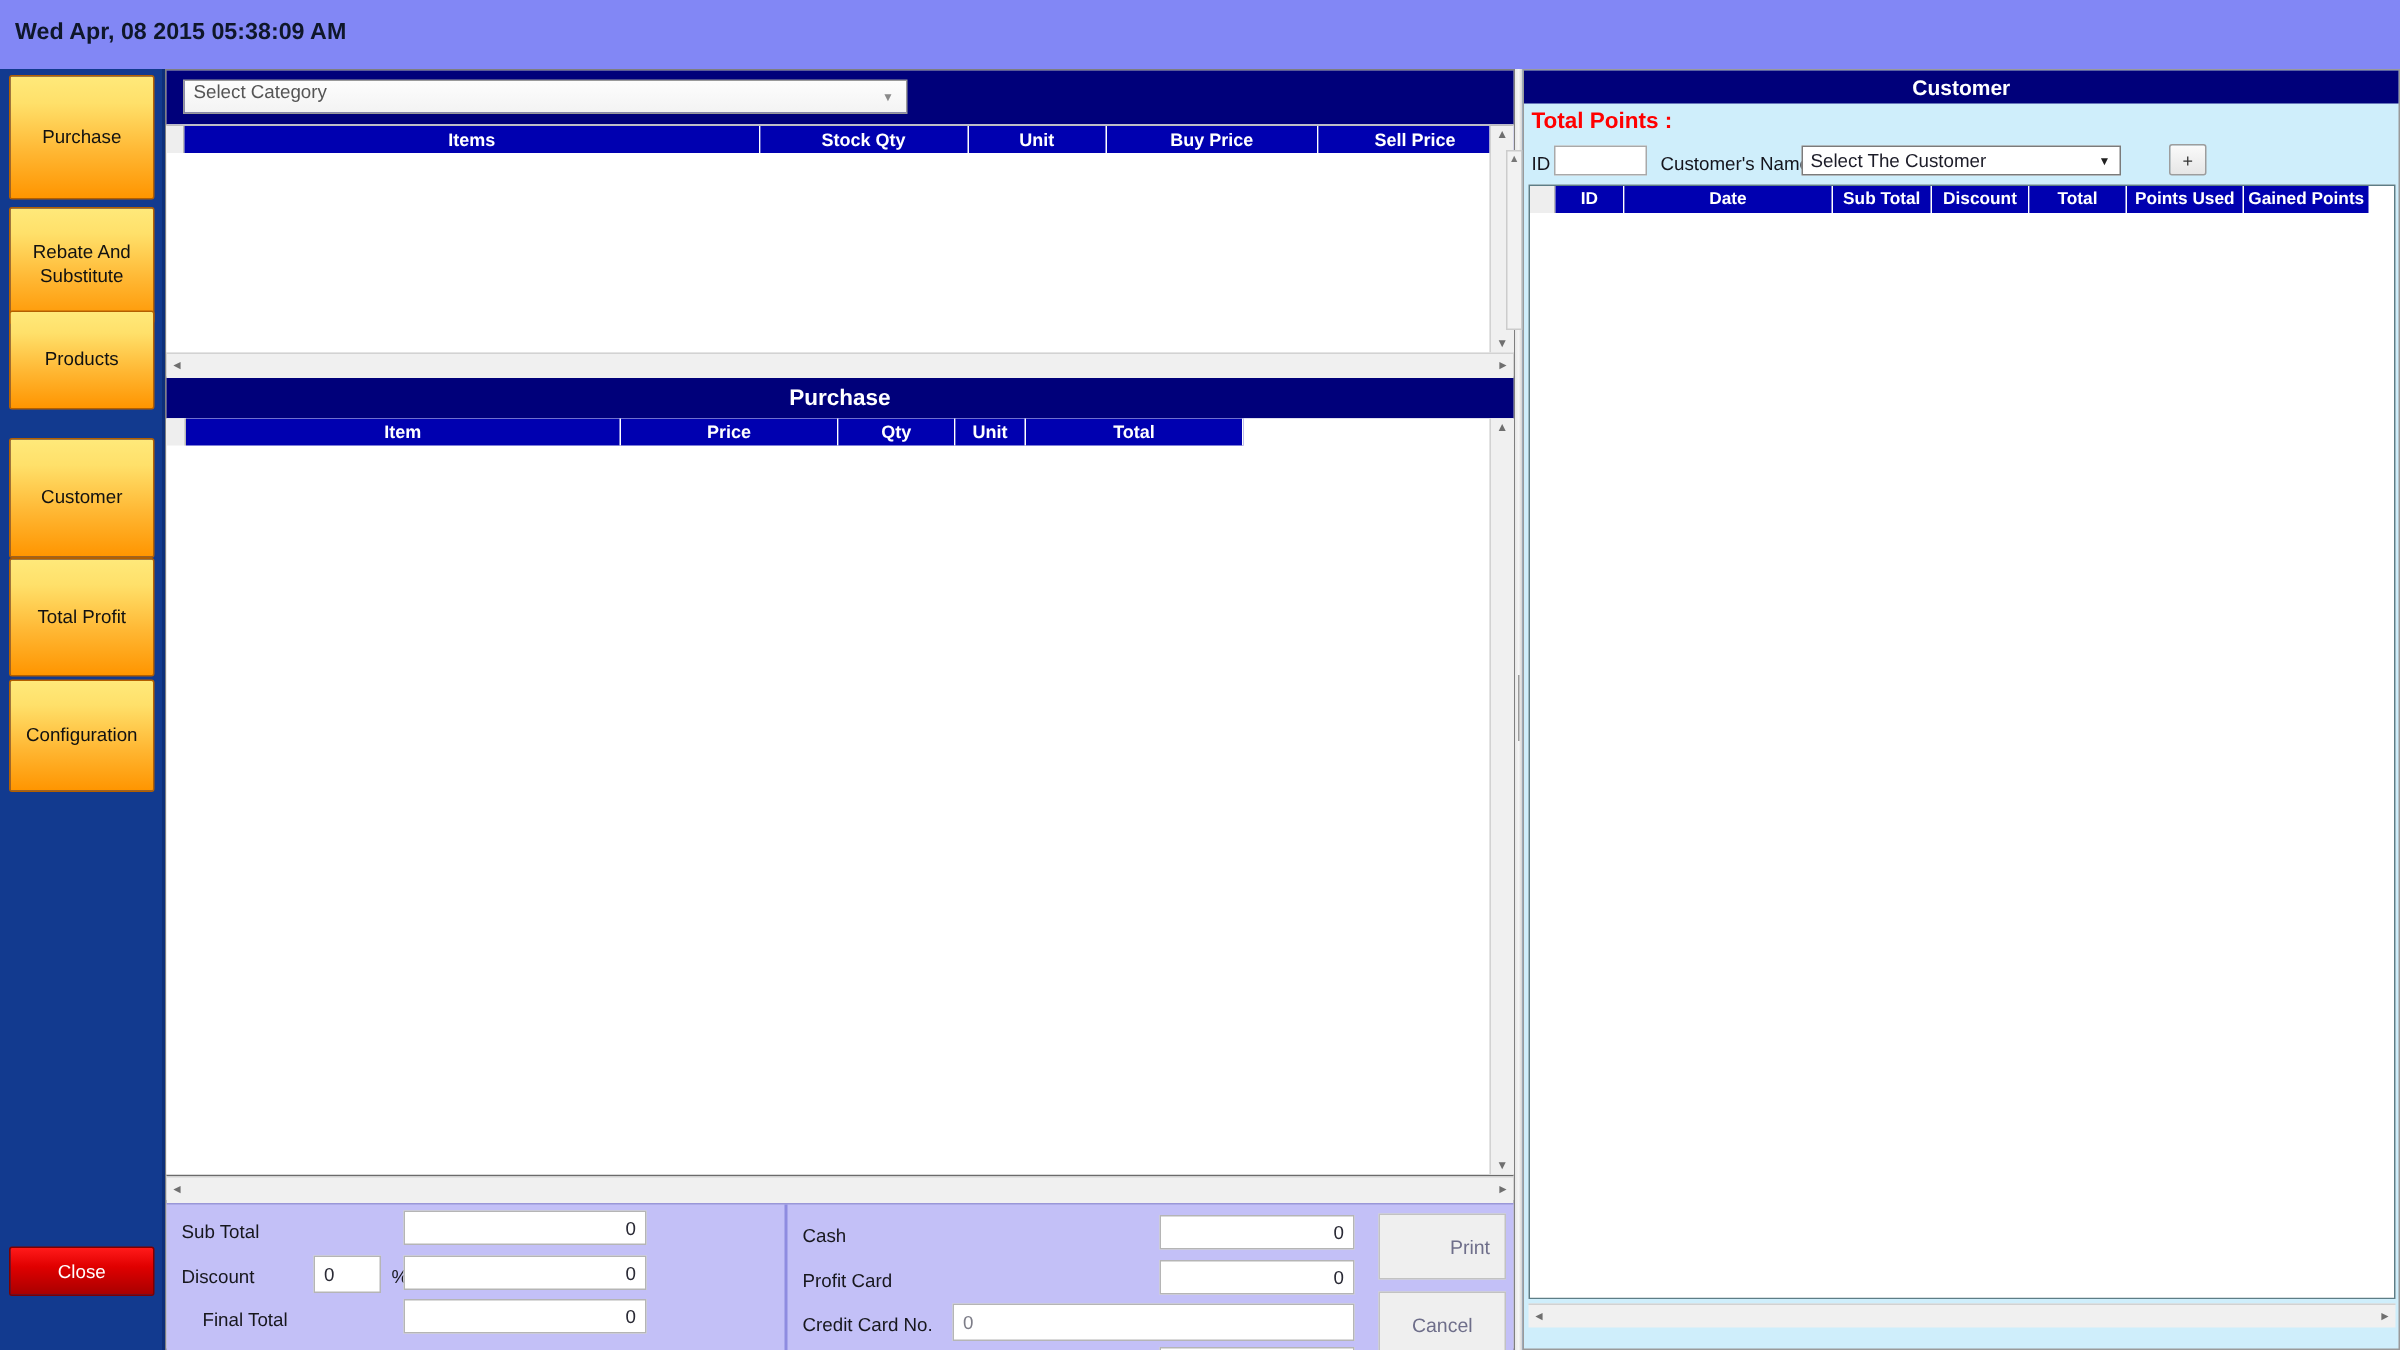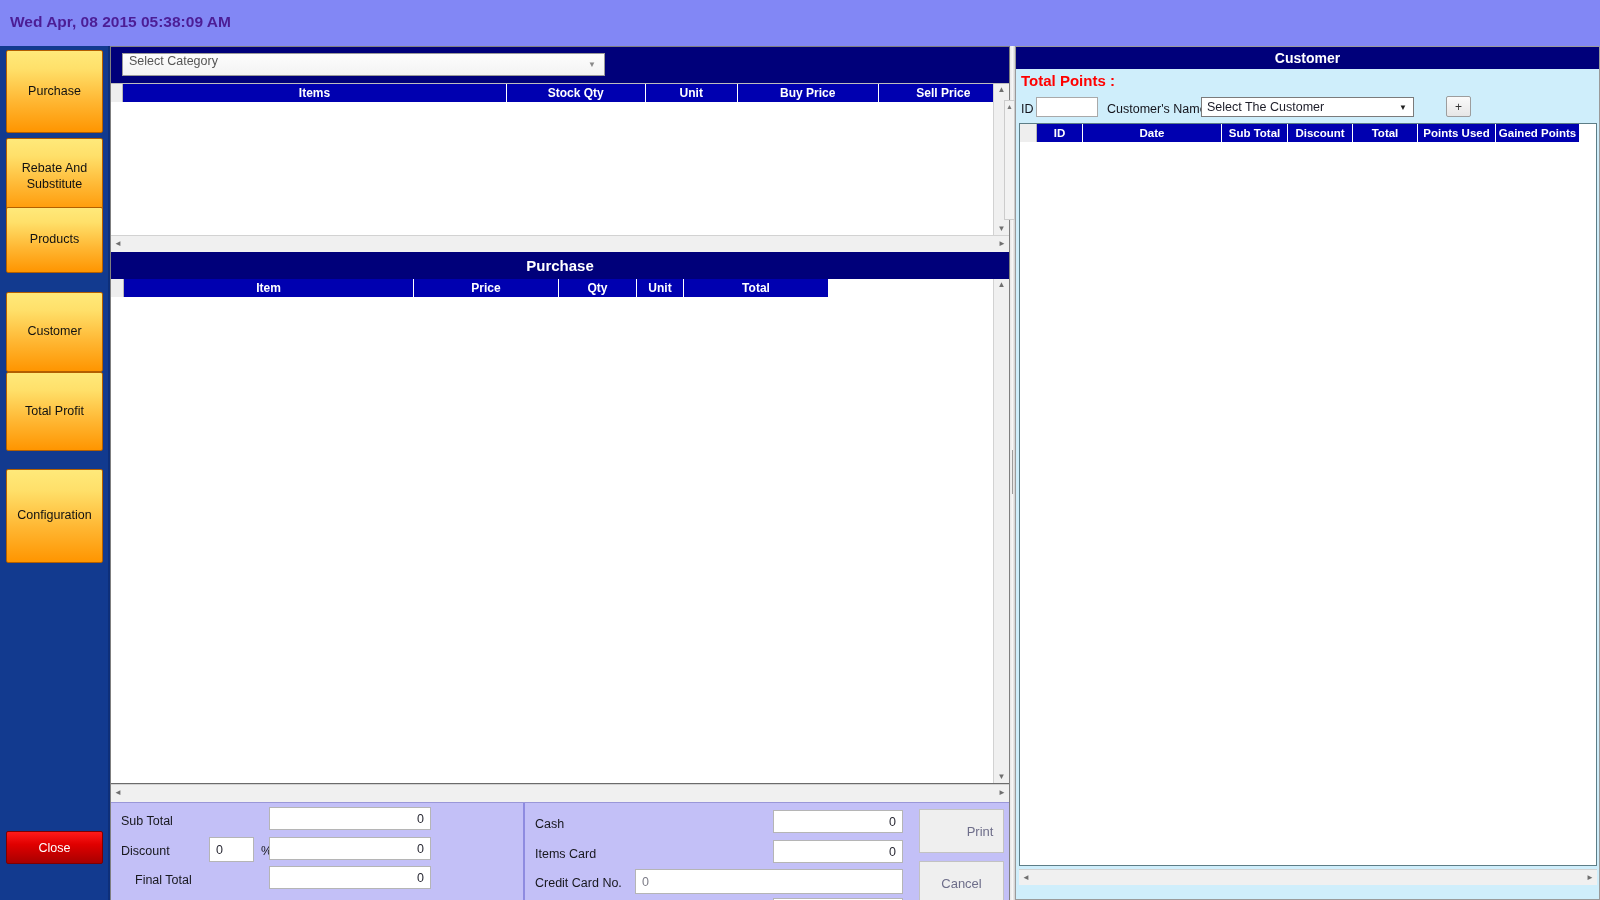--- a/index.html
+++ b/index.html
@@ -32,21 +32,21 @@
   }
   .app-title {
     color: #ffffff;
     font-size: 30px;
     font-weight: bold;
     letter-spacing: 0.2px;
     line-height: 1;
     padding-bottom: 3px;
   }
   .datetime {
-    color: #4c1d95;
+    color: #0f172a;
     font-size: 15.5px;
     font-weight: bold;
     padding-bottom: 2px;
   }
 
   
   .sidebar {
     position: absolute;
     left: 0; top: 46px;
     width: 110px; height: 854px;
@@ -68,21 +68,21 @@
     justify-content: center;
     line-height: 1.25;
     cursor: pointer;
     user-select: none;
   }
   .navbtn.b0 { top: 4px;   height: 83px; }
   .navbtn.b1 { top: 92px;  height: 78px; }
   .navbtn.b2 { top: 161px; height: 66px; }
   .navbtn.b3 { top: 246px; height: 80px; }
   .navbtn.b4 { top: 326px; height: 79px; }
-  .navbtn.b5 { top: 407px; height: 94px; margin-top: 16px; }
+  .navbtn.b5 { top: 407px; height: 75px; }
 
   .closebtn {
     position: absolute;
     left: 6px; top: 785px;
     width: 97px; height: 33px;
     background: linear-gradient(to bottom, #ff1a1a 0%, #e00000 40%, #a80000 100%);
     border: 1px solid #7d0000;
     border-radius: 2px;
     color: #ffffff;
     font-size: 12.5px;
@@ -437,21 +437,21 @@
         <div class="fbox" style="left:158px; top:34px; width:162px; height:23px;">0</div>
 
         <span class="flabel" style="left:24px; top:70px;">Final Total</span>
         <div class="fbox" style="left:158px; top:63px; width:162px; height:23px;">0</div>
       </div>
 
       <div class="foot-mid">
         <span class="flabel" style="left:10px; top:14px;">Cash</span>
         <div class="fbox" style="left:248px; top:7px; width:130px; height:23px;">0</div>
 
-        <span class="flabel" style="left:10px; top:44px;">Items Card</span>
+        <span class="flabel" style="left:10px; top:44px;">Profit Card</span>
         <div class="fbox" style="left:248px; top:37px; width:130px; height:23px;">0</div>
 
         <span class="flabel" style="left:10px; top:73px;">Credit Card No.</span>
         <div class="fbox lefttext" style="left:110px; top:66px; width:268px; height:25px;">0</div>
 
         <div class="fbox" style="left:248px; top:95px; width:130px; height:23px;">0</div>
       </div>
 
       <div class="foot-right">
         <div class="actbtn print">

